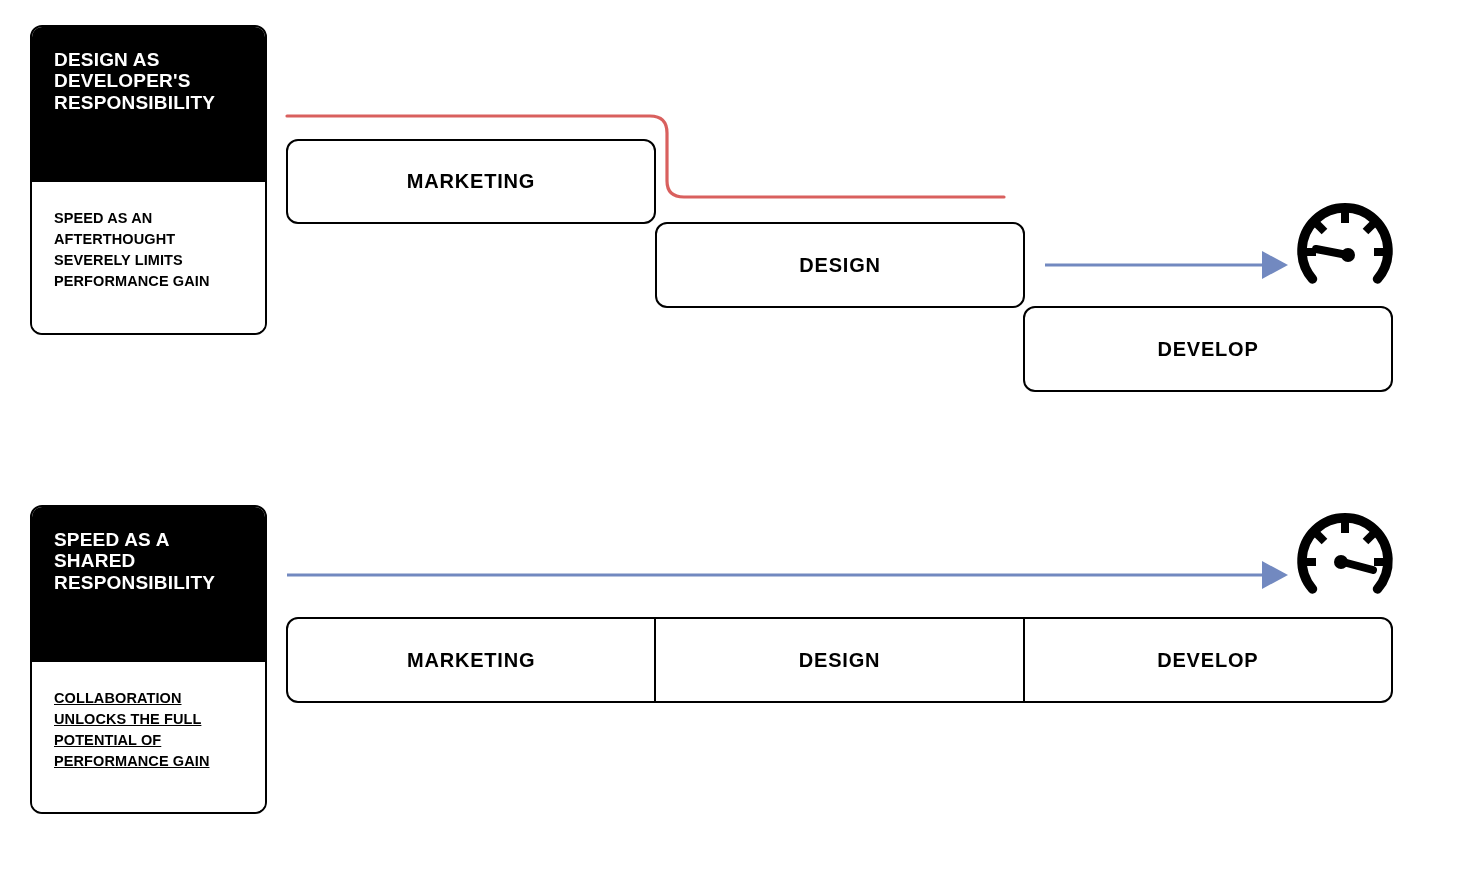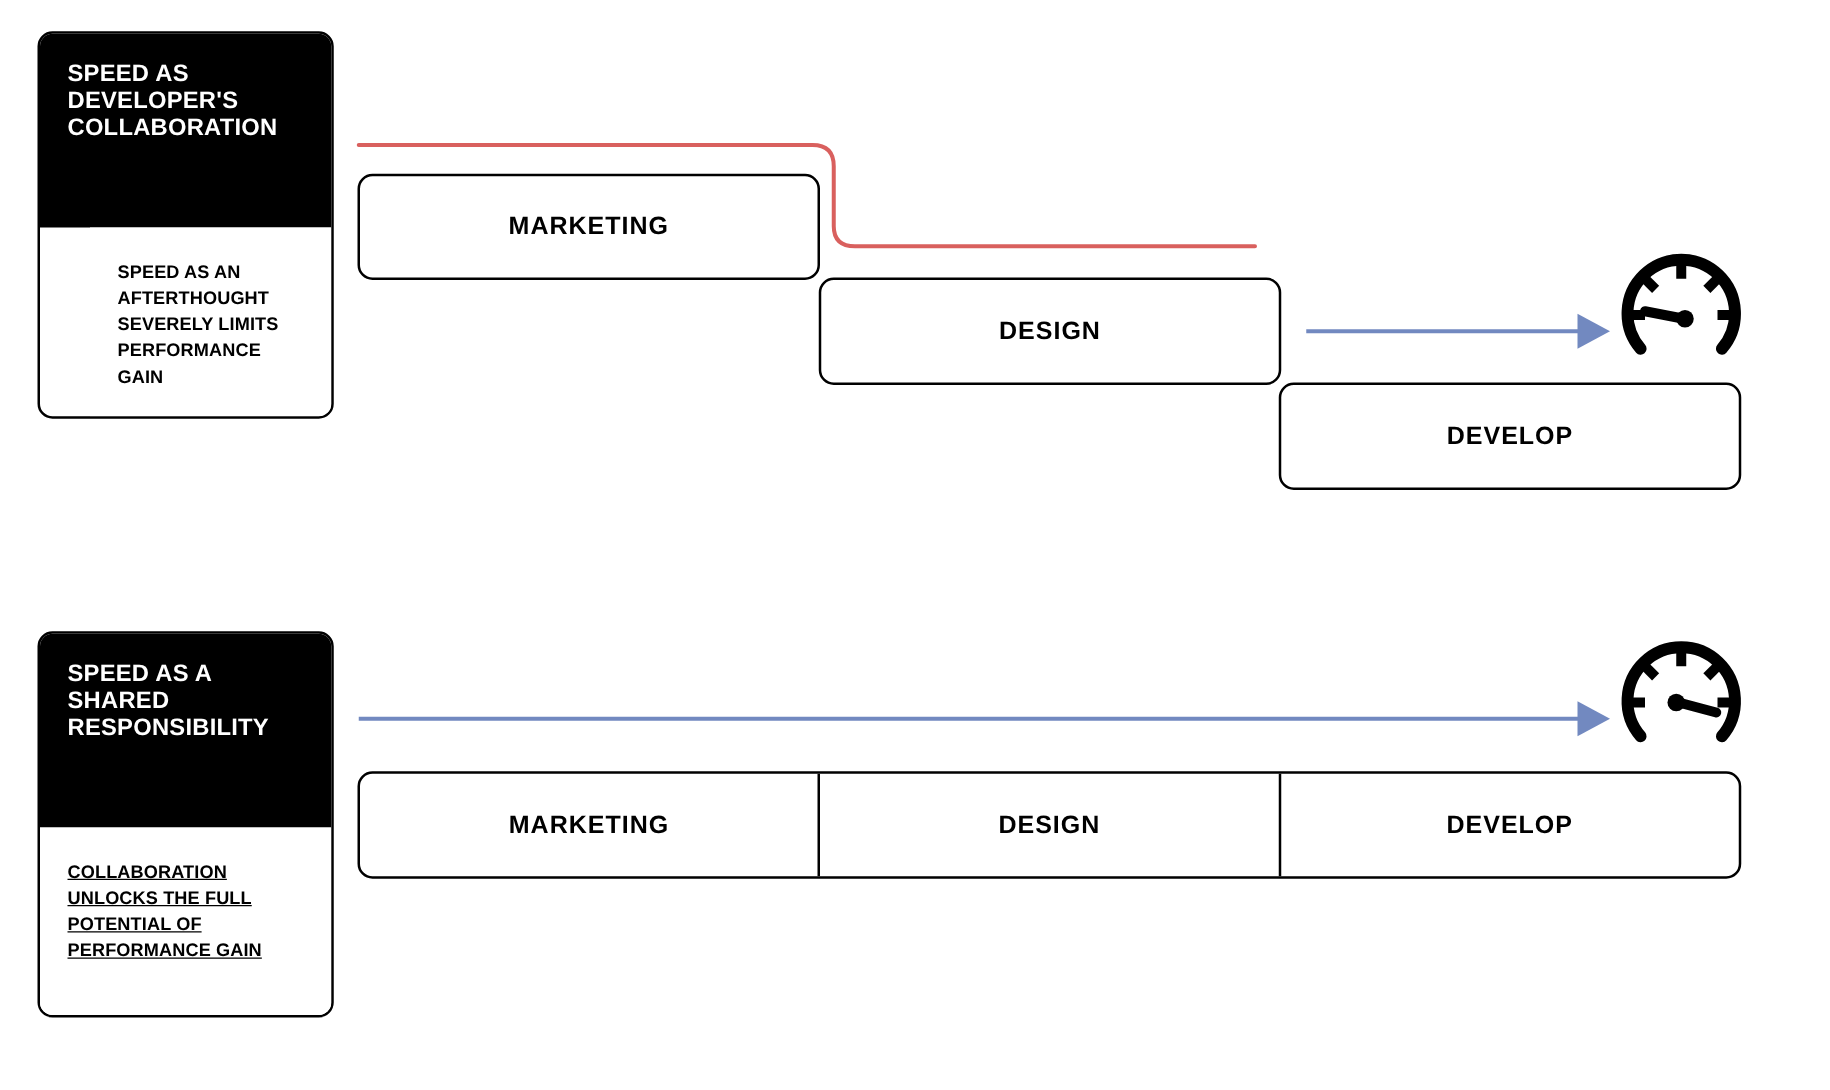--- a/index.html
+++ b/index.html
@@ -46,21 +46,21 @@
     color: #000000;
     padding: 26px 22px 22px 22px;
     font-size: 14.5px;
     font-weight: bold;
     line-height: 1.45;
     letter-spacing: 0.1px;
   }
 
   #card-top { left: 30px; top: 25px; }
   #card-top .card-head { height: 155px; }
-  #card-top .card-body { height: 151px; margin-left: 40px; }
+  #card-top .card-body { height: 151px; }
 
   #card-bottom { left: 30px; top: 505px; text-decoration: underline; }
   #card-bottom .card-head { height: 155px; }
   #card-bottom .card-body { height: 150px; }
 
   
   .proc-box {
     position: absolute;
     box-sizing: border-box;
     border: 2.5px solid #000000;
@@ -116,21 +116,21 @@
     height: 872px;
     pointer-events: none;
   }
 </style>
 </head>
 <body>
 
 <div id="canvas">
 
   <div class="label-card" id="card-top">
-    <div class="card-head">SPEED AS DEVELOPER'S COLLABORATION</div>
+    <div class="card-head">DESIGN AS DEVELOPER'S RESPONSIBILITY</div>
     <div class="card-body">SPEED AS AN AFTERTHOUGHT SEVERELY LIMITS PERFORMANCE GAIN</div>
   </div>
 
   <div class="proc-box" id="box-marketing-top">
     <span>MARKETING</span>
   </div>
   <div class="proc-box" id="box-design-top">
     <span>DESIGN</span>
   </div>
   <div class="proc-box" id="box-develop-top">

